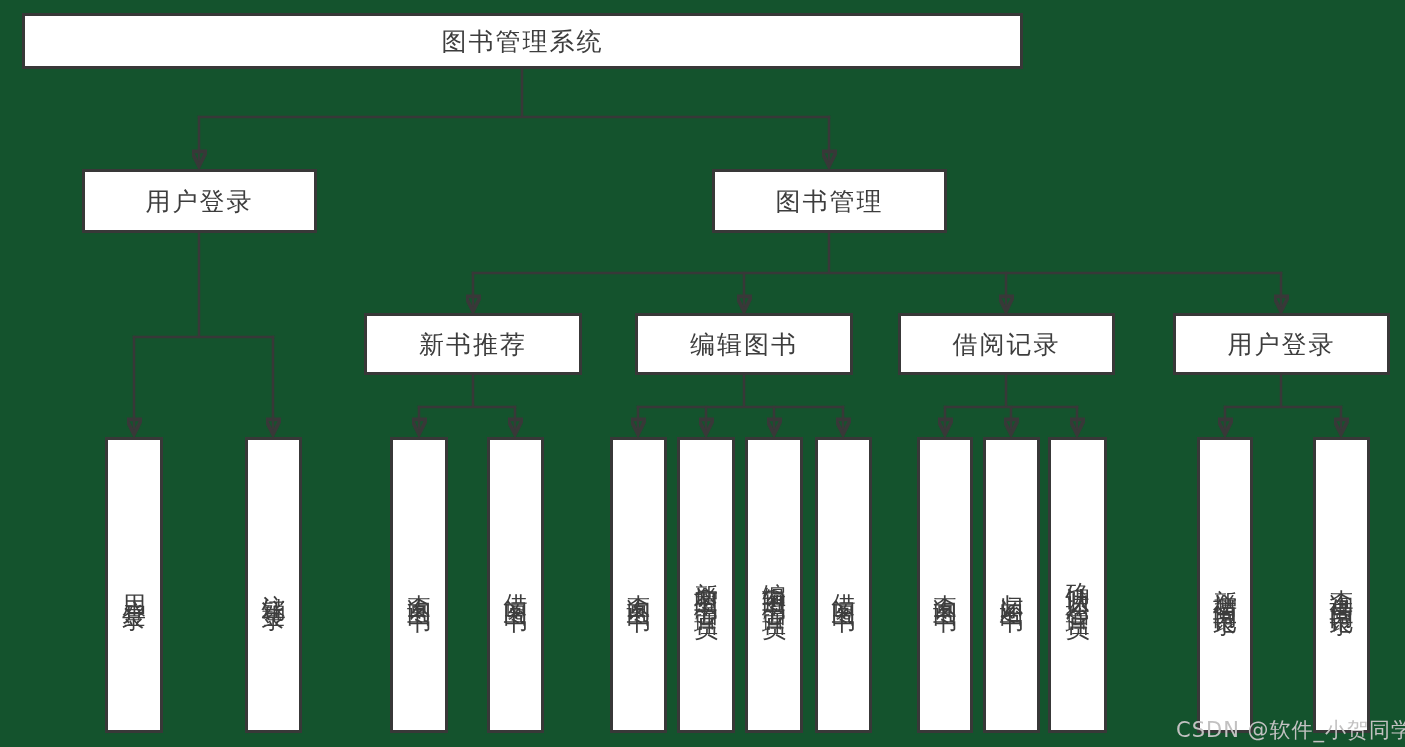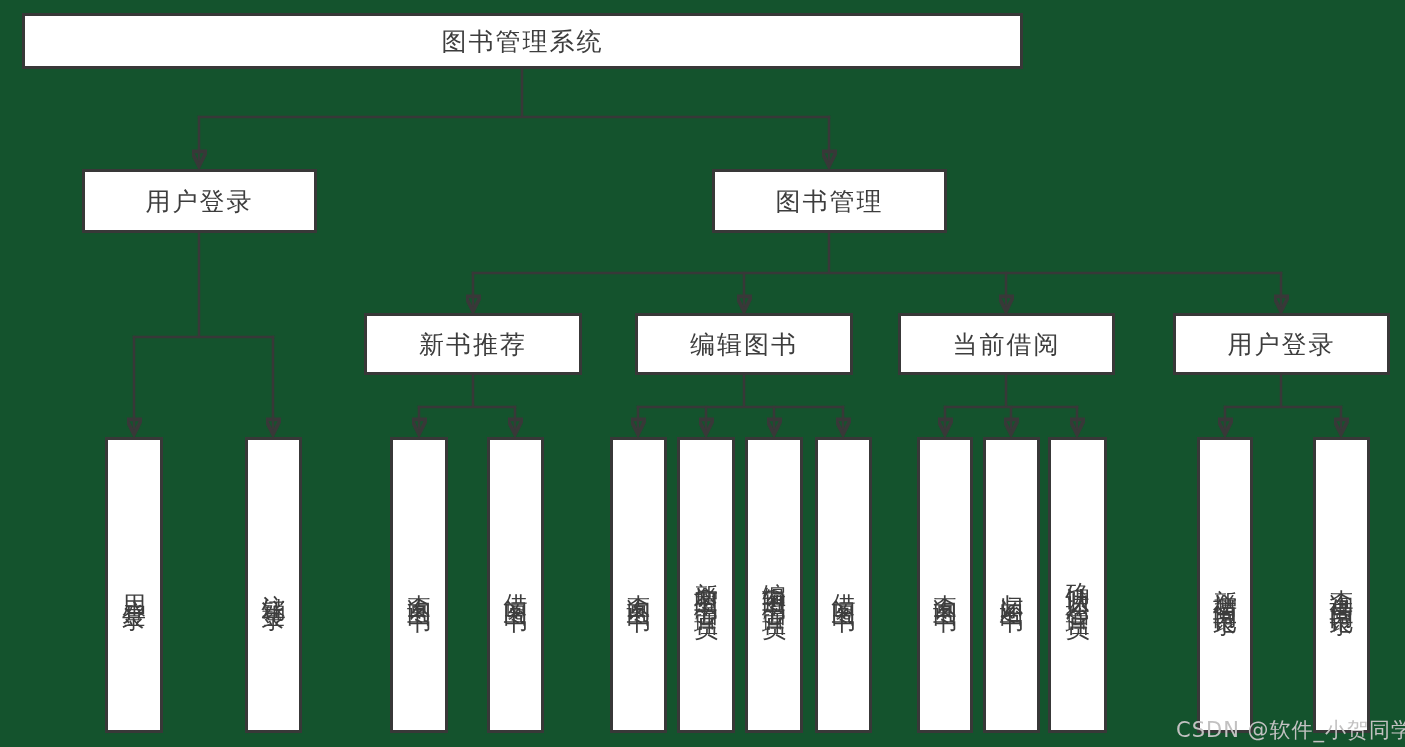--- a/index.html
+++ b/index.html
@@ -81,21 +81,21 @@
     <span class="lbl">图书管理</span>
   </div>
 
   <div class="node h" style="left:364px;top:313px;width:218px;height:62px">
     <span class="lbl">新书推荐</span>
   </div>
   <div class="node h" style="left:635px;top:313px;width:218px;height:62px">
     <span class="lbl">编辑图书</span>
   </div>
   <div class="node h" style="left:898px;top:313px;width:217px;height:62px">
-    <span class="lbl">当前借阅</span>
+    <span class="lbl">借阅记录</span>
   </div>
   <div class="node h" style="left:1173px;top:313px;width:217px;height:62px">
     <span class="lbl">用户登录</span>
   </div>
 
   <div class="node v" style="left:105px;top:437px;width:58px;height:296px">
     <span class="lbl">用户登录</span>
   </div>
   <div class="node v" style="left:245px;top:437px;width:57px;height:296px">
     <span class="lbl">注销登录</span>

